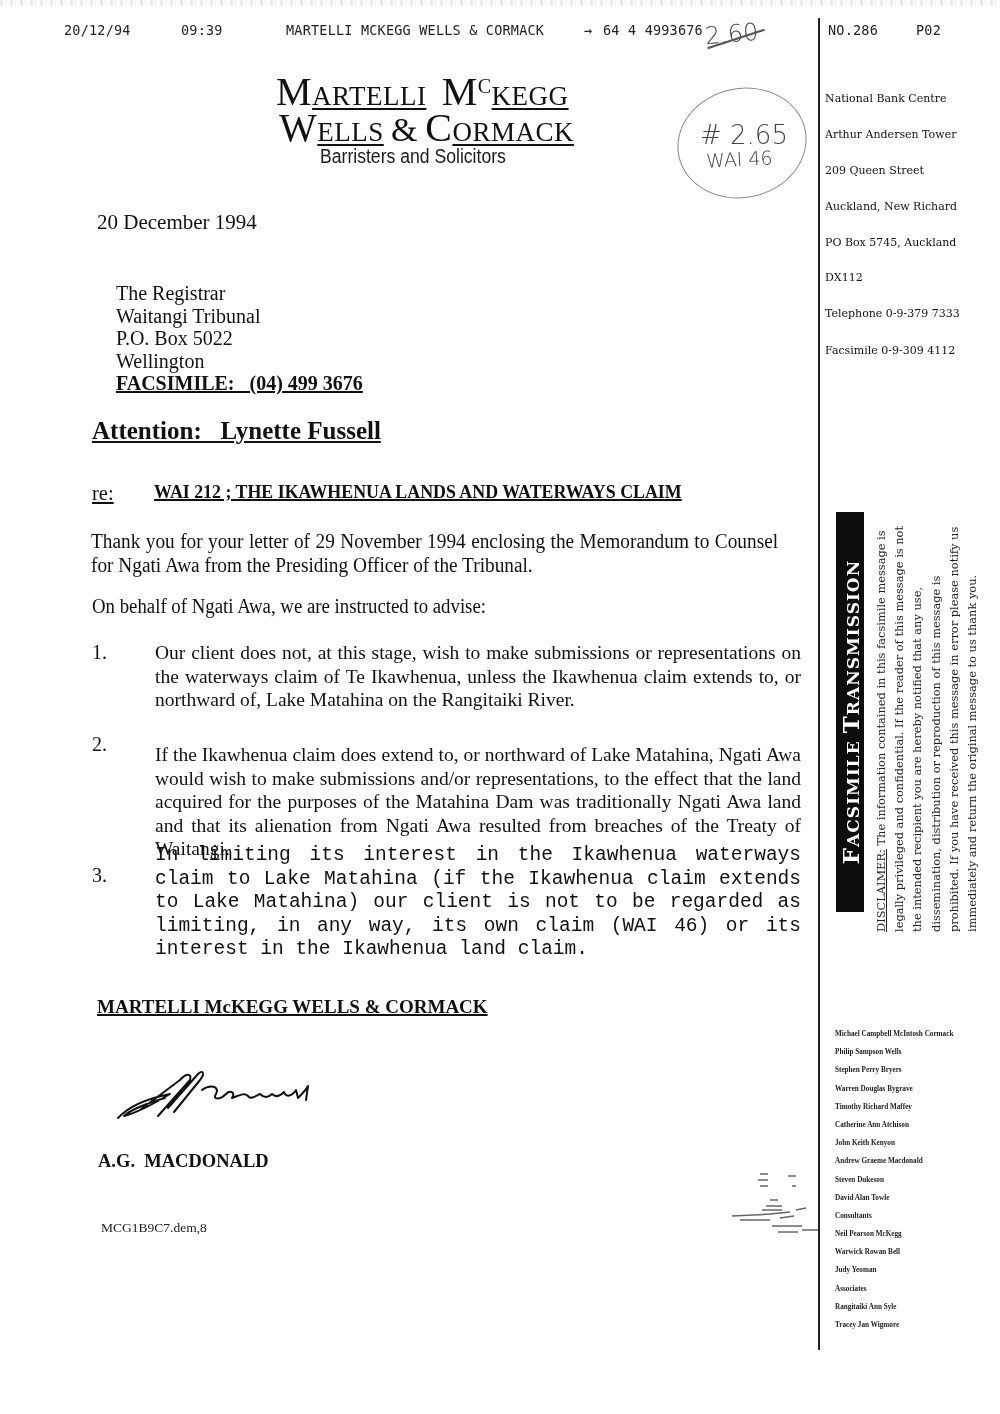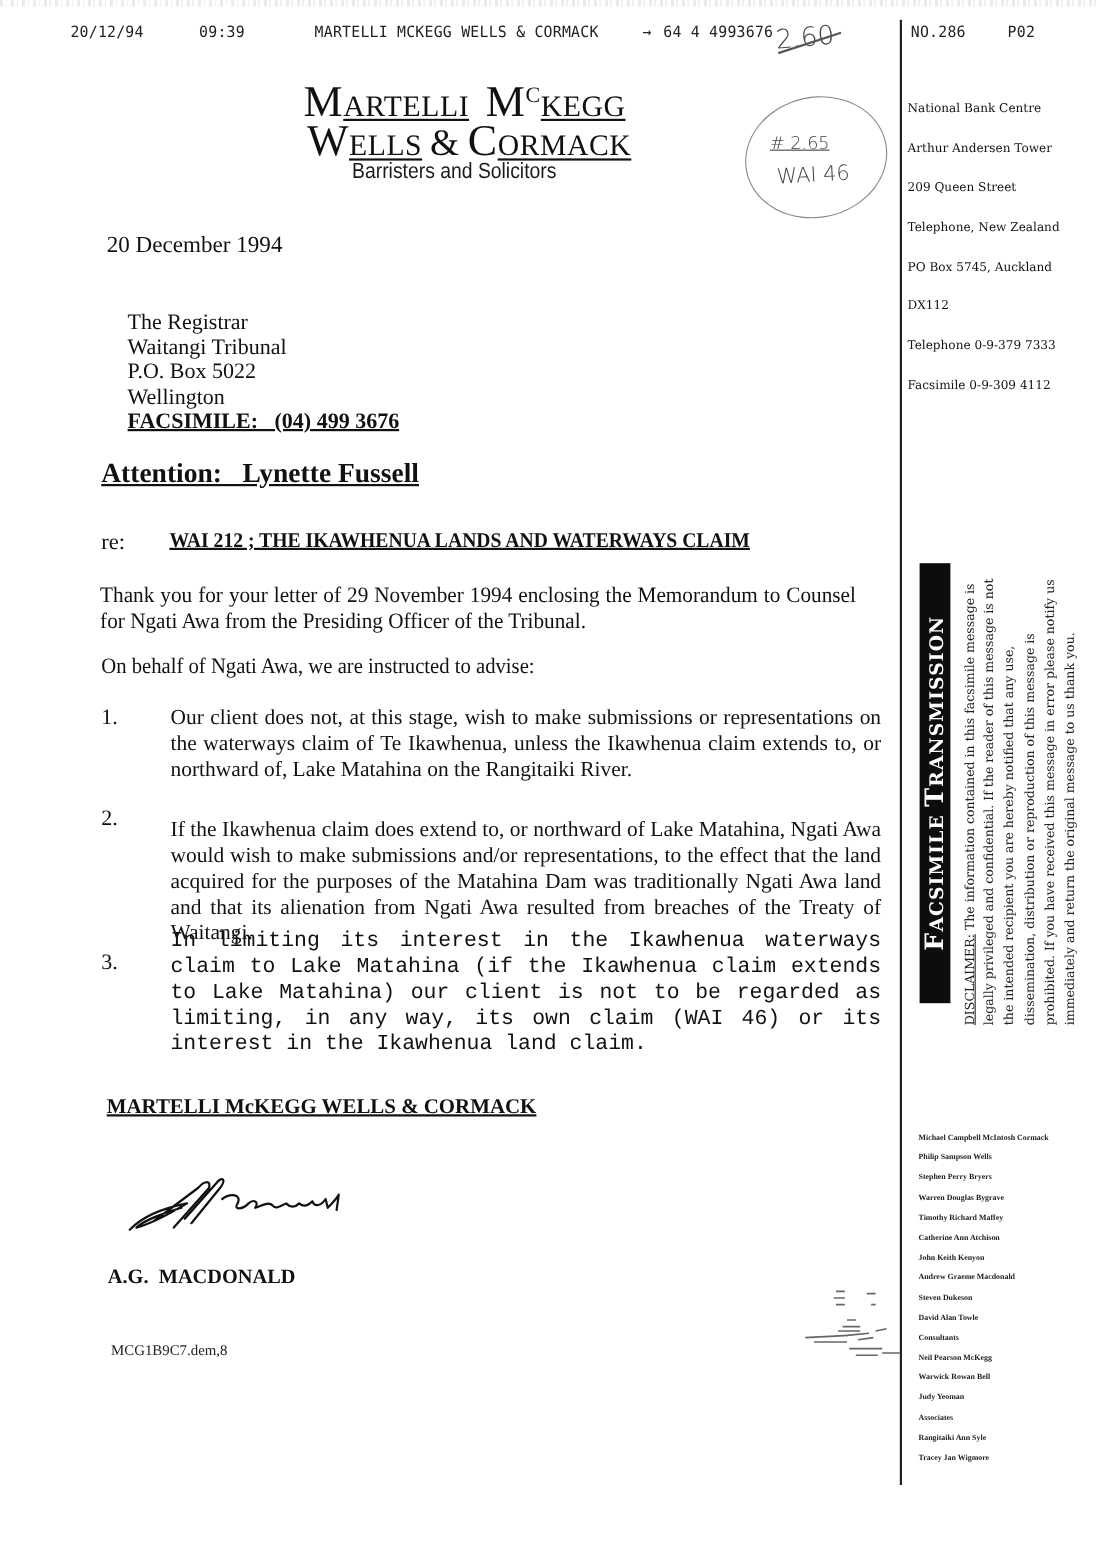--- a/index.html
+++ b/index.html
@@ -24,21 +24,21 @@
     .lh-big { font-size: 40px; line-height: 1; }
     .lh-small { text-decoration: underline; text-decoration-thickness: 1.5px; text-underline-offset: 3px; }
     .lh-sup { font-size: 20px; vertical-align: 12px; }
     .lh-sub { left: 320px; top: 145px; font-family: "Liberation Sans", "DejaVu Sans", sans-serif; font-size: 20px; transform: scaleX(0.88); transform-origin: left; color: #1a1a1a; }
 
     
     .hand { font-family: "DejaVu Sans", sans-serif; color: #444; font-weight: 300; }
     .hw-260 { left: 705px; top: 20px; font-size: 24px; transform: rotate(-5deg); }
     .hw-strike { left: 706px; top: 38px; width: 60px; height: 1.5px; background: #555; transform: rotate(-18deg); }
     .hw-circle { left: 677px; top: 88px; width: 130px; height: 110px; border: 1.5px solid #888; border-radius: 50%; transform: rotate(-12deg); }
-    .hw-265 { left: 700px; top: 120px; font-size: 16px; text-decoration: underline; }
+    .hw-265 { left: 700px; top: 120px; font-size: 26px; }
     .hw-wai { left: 706px; top: 148px; font-size: 19px; transform: rotate(-3deg); }
 
     
     .vline { left: 818px; top: 18px; width: 2px; height: 1332px; background: #222; }
     .addr { left: 825px; font-family: "DejaVu Serif", serif; font-size: 11px; color: #111; white-space: nowrap; }
 
     .fax-banner { left: 836px; top: 512px; width: 28px; height: 400px; background: #0d0d0d; }
     .fax-banner-text { position: absolute; left: 50%; top: 50%; transform: translate(-50%, -50%) rotate(-90deg);
       color: #fff; font-family: "DejaVu Serif", serif; font-weight: bold; font-size: 17px; letter-spacing: 1px; white-space: nowrap; }
     .fax-banner-text .big { font-size: 23px; }
@@ -50,21 +50,21 @@
 
     .partners { left: 835px; top: 1030px; width: 160px; font-family: Liberation Serif, serif; font-size: 7.2px; color: #222; }
     .partners div { height: 18.2px; white-space: nowrap; font-weight: bold; }
 
     
     .date { left: 97px; top: 210px; font-size: 21px; }
     .addr-block { left: 92px; top: 282px; font-size: 20px; line-height: 22.6px; margin-left: 24px; }
     .addr-block .bu { font-weight: bold; text-decoration: underline; text-decoration-thickness: 1.5px; white-space: pre; }
     .attention { left: 92px; top: 417px; font-size: 25px; font-weight: bold; text-decoration: underline; white-space: pre; }
 
-    .re-label { left: 92px; top: 482px; font-size: 20.5px; }
+    .re-label { left: 92px; top: 482px; font-size: 20.5px; text-decoration: underline; }
     .re-title { left: 154px; top: 481px; font-size: 19px; font-weight: bold; text-decoration: underline; text-decoration-thickness: 1.5px; white-space: nowrap; transform: scaleX(0.94); transform-origin: left; }
 
     .para { font-size: 20px; line-height: 23.5px; text-align: justify; text-align-last: left; }
     .p-thanks { left: 91px; top: 530px; width: 712px; transform: scaleX(0.965); transform-origin: left; }
     .p-behalf { left: 92px; top: 595px; font-size: 20px; transform: scaleX(0.94); transform-origin: left; white-space: nowrap; }
 
     .num { left: 92px; font-size: 20px; }
     .item { left: 155px; width: 646px; font-size: 19.5px; line-height: 23.5px; text-align: justify; }
     .item1 { top: 641px; }
     .item2 { top: 733px; margin-top: 10px; }
@@ -107,21 +107,21 @@
 <div class="abs hw-strike"></div>
 <div class="abs hw-circle"></div>
 <div class="abs hand hw-265"># 2.65</div>
 <div class="abs hand hw-wai">WAI 46</div>
 
 <div class="abs vline"></div>
 
 <div class="abs addr" style="top:92px">National Bank Centre</div>
 <div class="abs addr" style="top:128px">Arthur Andersen Tower</div>
 <div class="abs addr" style="top:164px">209 Queen Street</div>
-<div class="abs addr" style="top:200px">Telephone, New Zealand</div>
+<div class="abs addr" style="top:200px">Auckland, New Richard</div>
 <div class="abs addr" style="top:236px">PO Box 5745, Auckland</div>
 <div class="abs addr" style="top:271px">DX112</div>
 <div class="abs addr" style="top:307px">Telephone 0-9-379 7333</div>
 <div class="abs addr" style="top:344px">Facsimile 0-9-309 4112</div>
 
 <div class="abs fax-banner">
   <div class="fax-banner-text">
     <span class="big">F</span><span>ACSIMILE</span>
     <span class="big">T</span><span>RANSMISSION</span>
   </div>

